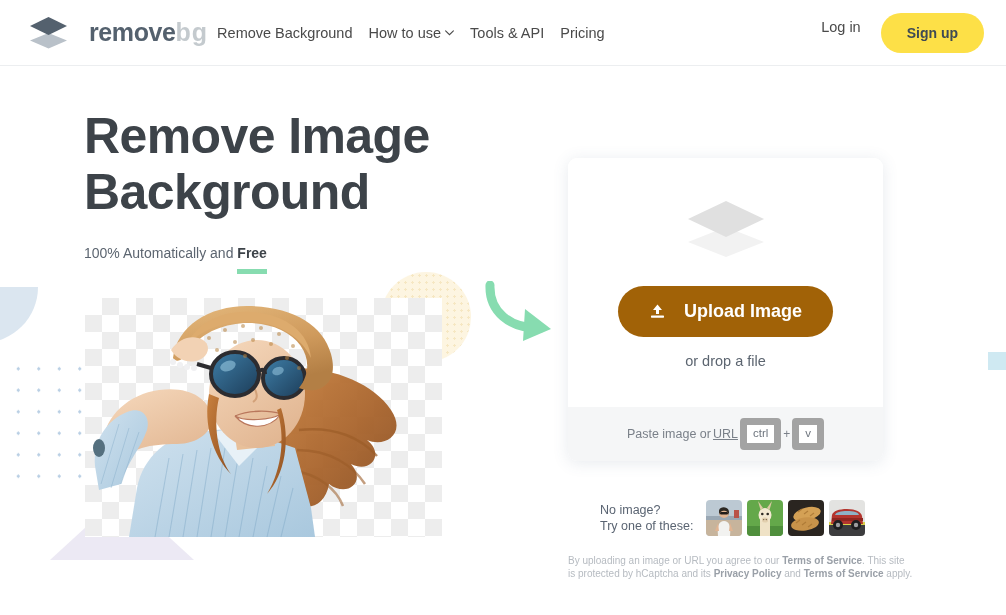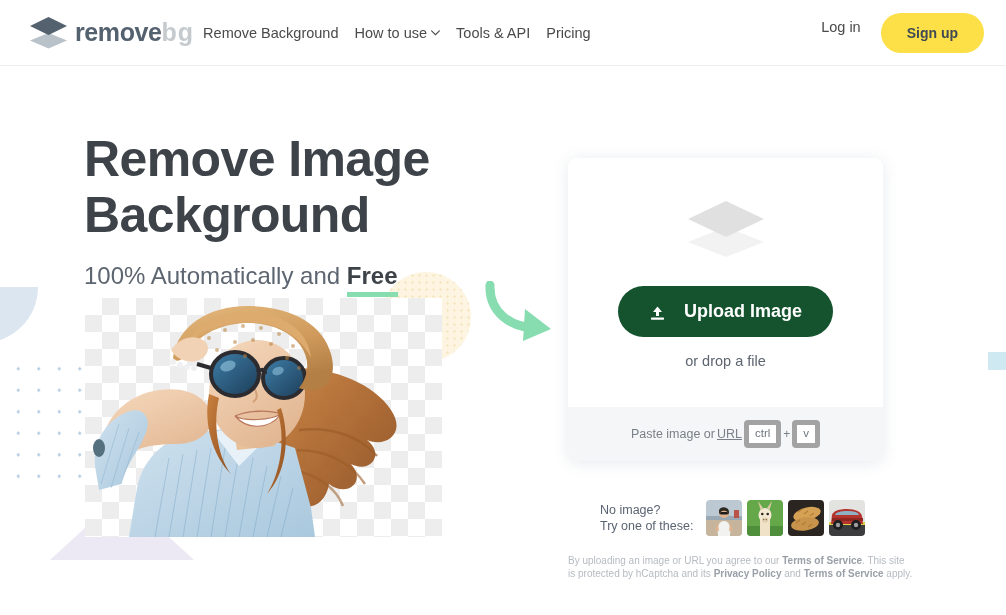--- a/index.html
+++ b/index.html
@@ -26,21 +26,21 @@
     background: #ffffff;
     border-bottom: 1px solid #eceef0;
     display: flex;
     align-items: center;
     z-index: 40;
   }
 
   .brand {
     display: flex;
     align-items: center;
-    gap: 6px;
+    gap: 20px;
     margin-left: 28px;
     cursor: pointer;
     user-select: none;
   }
   .brand-mark { width: 41px; height: 38px; display: block; }
   .brand-text {
     font-size: 25px;
     font-weight: bold;
     letter-spacing: -0.4px;
     line-height: 1;
@@ -130,32 +130,31 @@
   .deco-arrow {
     left: 485px; top: 281px;
     width: 74px; height: 66px;
   }
 
   
   .hero-text {
     position: absolute;
     left: 84px; top: 108px;
     z-index: 5;
-    margin-top: 23px;
   }
   .headline {
     font-size: 50px;
     font-weight: bold;
     color: #3d4349;
     line-height: 56px;
     letter-spacing: -0.6px;
   }
   .subline {
     margin-top: 21px;
-    font-size: 24px;
+    font-size: 14px;
     color: #5c6570;
     line-height: 24px;
     white-space: nowrap;
   }
   .free-word {
     font-weight: bold;
     color: #3d4349;
     position: relative;
     display: inline-block;
   }
@@ -201,23 +200,23 @@
     background: #ffffff;
     display: flex;
     flex-direction: column;
     align-items: center;
     justify-content: center;
     cursor: pointer;
   }
   .layers-icon { width: 92px; height: 64px; display: block; margin-bottom: 25px; }
   .upload-btn {
     display: inline-flex;
-    align-items: flex-end;
+    align-items: center;
     gap: 18px;
-    background: #14532d;
+    background: #a16207;
     color: #ffffff;
     font-size: 18px;
     font-weight: bold;
     font-family: inherit;
     border: none;
     border-radius: 26px;
     padding: 15px 31px;
     cursor: pointer;
     white-space: nowrap;
   }
@@ -233,21 +232,21 @@
     display: flex;
     align-items: center;
     justify-content: center;
     gap: 2px;
     font-size: 12.5px;
     color: #7a8089;
   }
   .url-link { text-decoration: underline; color: #7a8089; cursor: pointer; }
   .kbd {
     display: inline-block;
-    border: 5px solid #a3a3a3;
+    border: 7px solid #a3a3a3;
     border-radius: 4px;
     background: #ffffff;
     padding: 3px 6px;
     font-size: 11.5px;
     color: #6e757e;
     line-height: 1;
     cursor: default;
   }
   .plus { font-size: 12px; color: #7a8089; }
 

